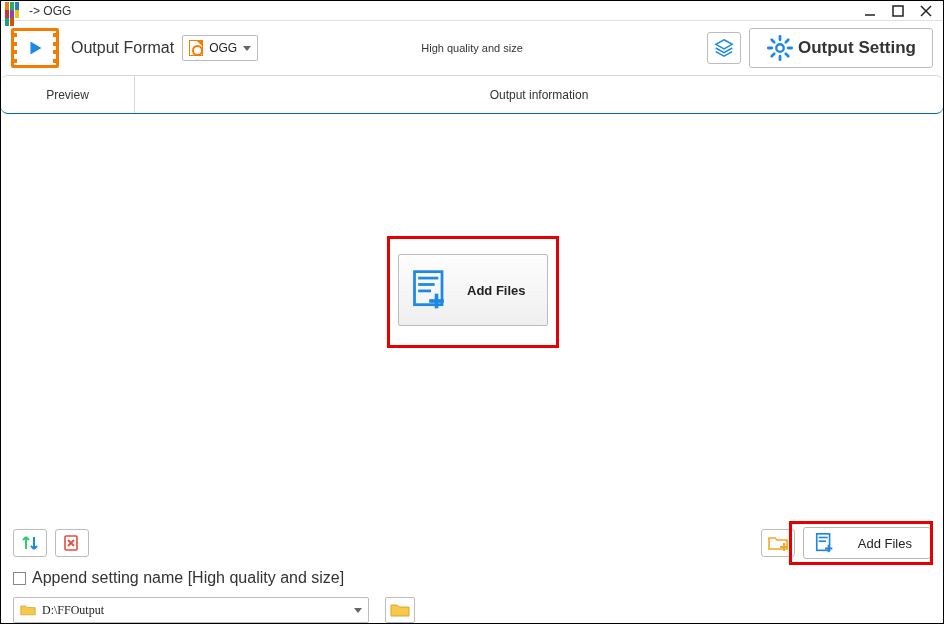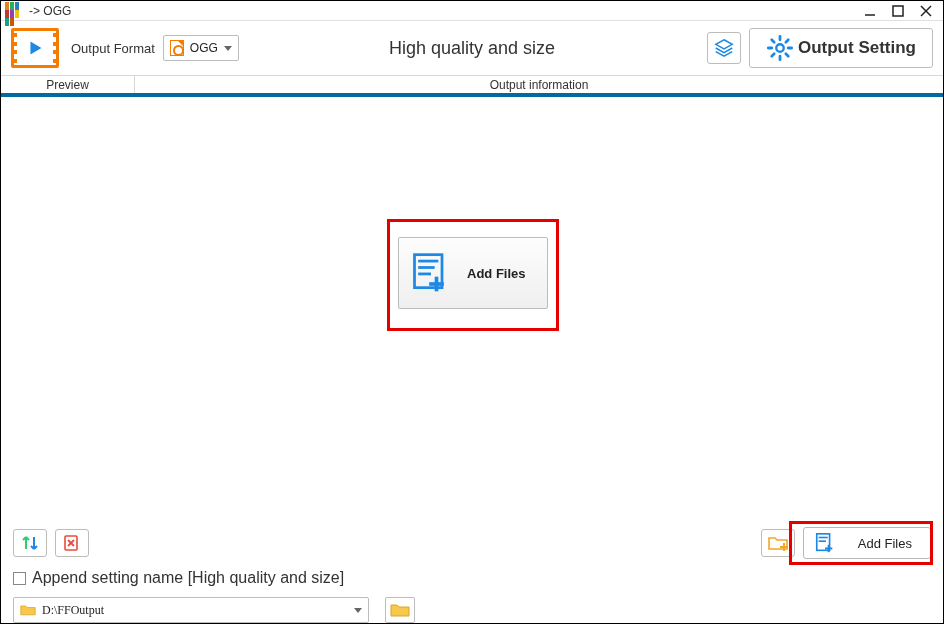--- a/index.html
+++ b/index.html
@@ -45,21 +45,21 @@
     border: 3px solid #f57c00;
     border-radius: 2px;
     display: flex; align-items: center; justify-content: center;
     position: relative;
   }
   .logo-box svg { width: 22px; height: 22px; }
   .film-holes { position:absolute; top:2px; bottom:2px; width:5px; display:flex; flex-direction:column; justify-content:space-between; }
   .film-holes.left { left:-2px; }
   .film-holes.right { right:-2px; }
   .film-holes i { display:block; width:5px; height:4px; background:#f57c00; }
-  .ofmt-label { font-size: 13px; color: #333; margin-left: 4px; }
+  .ofmt-label { font-size: 16px; color: #333; margin-left: 4px; }
   .format-select {
     height: 26px;
     border: 1px solid #bcbcbc;
     border-radius: 2px;
     display: flex;
     align-items: center;
     padding: 0 6px;
     gap: 6px;
     background: #fff;
     cursor: pointer;
@@ -81,21 +81,21 @@
   }
   .caret-down {
     width: 0; height: 0;
     border-left: 4px solid transparent;
     border-right: 4px solid transparent;
     border-top: 5px solid #666;
   }
   .quality-label {
     position: absolute;
     left: 50%; transform: translateX(-50%);
-    font-size: 18px;
+    font-size: 11px;
     color: #333;
   }
   .toolbar-right { margin-left: auto; display: flex; gap: 8px; align-items: center; }
   .layers-btn {
     width: 34px; height: 32px;
     border: 1px solid #bcbcbc;
     border-radius: 3px;
     display: flex; align-items: center; justify-content: center;
     cursor: pointer;
     background: #fff;
@@ -110,23 +110,24 @@
     cursor: pointer;
     background: #fff;
     font-size: 17px;
     font-weight: bold;
     color: #333;
   }
   .gear-icon { width: 28px; height: 28px; }
   .columns-header {
     display: flex;
     border-top: 1px solid #d8d8d8;
-    border-bottom: 4px solid #0369a1;
-    height: 22px;
-    background: #fff;
+    border-bottom: 1px solid #0369a1;
+    height: 39px;
+    background: #fff;
+    border-radius: 7px;
   }
   .columns-header .col {
     display: flex; align-items: center; justify-content: center;
     font-size: 12px; color: #333;
     border-right: 1px solid #d8d8d8;
   }
   .col.preview { width: 134px; }
   .col.media { flex: 1; border-right: none; }
   .content-area {
     position: relative;

